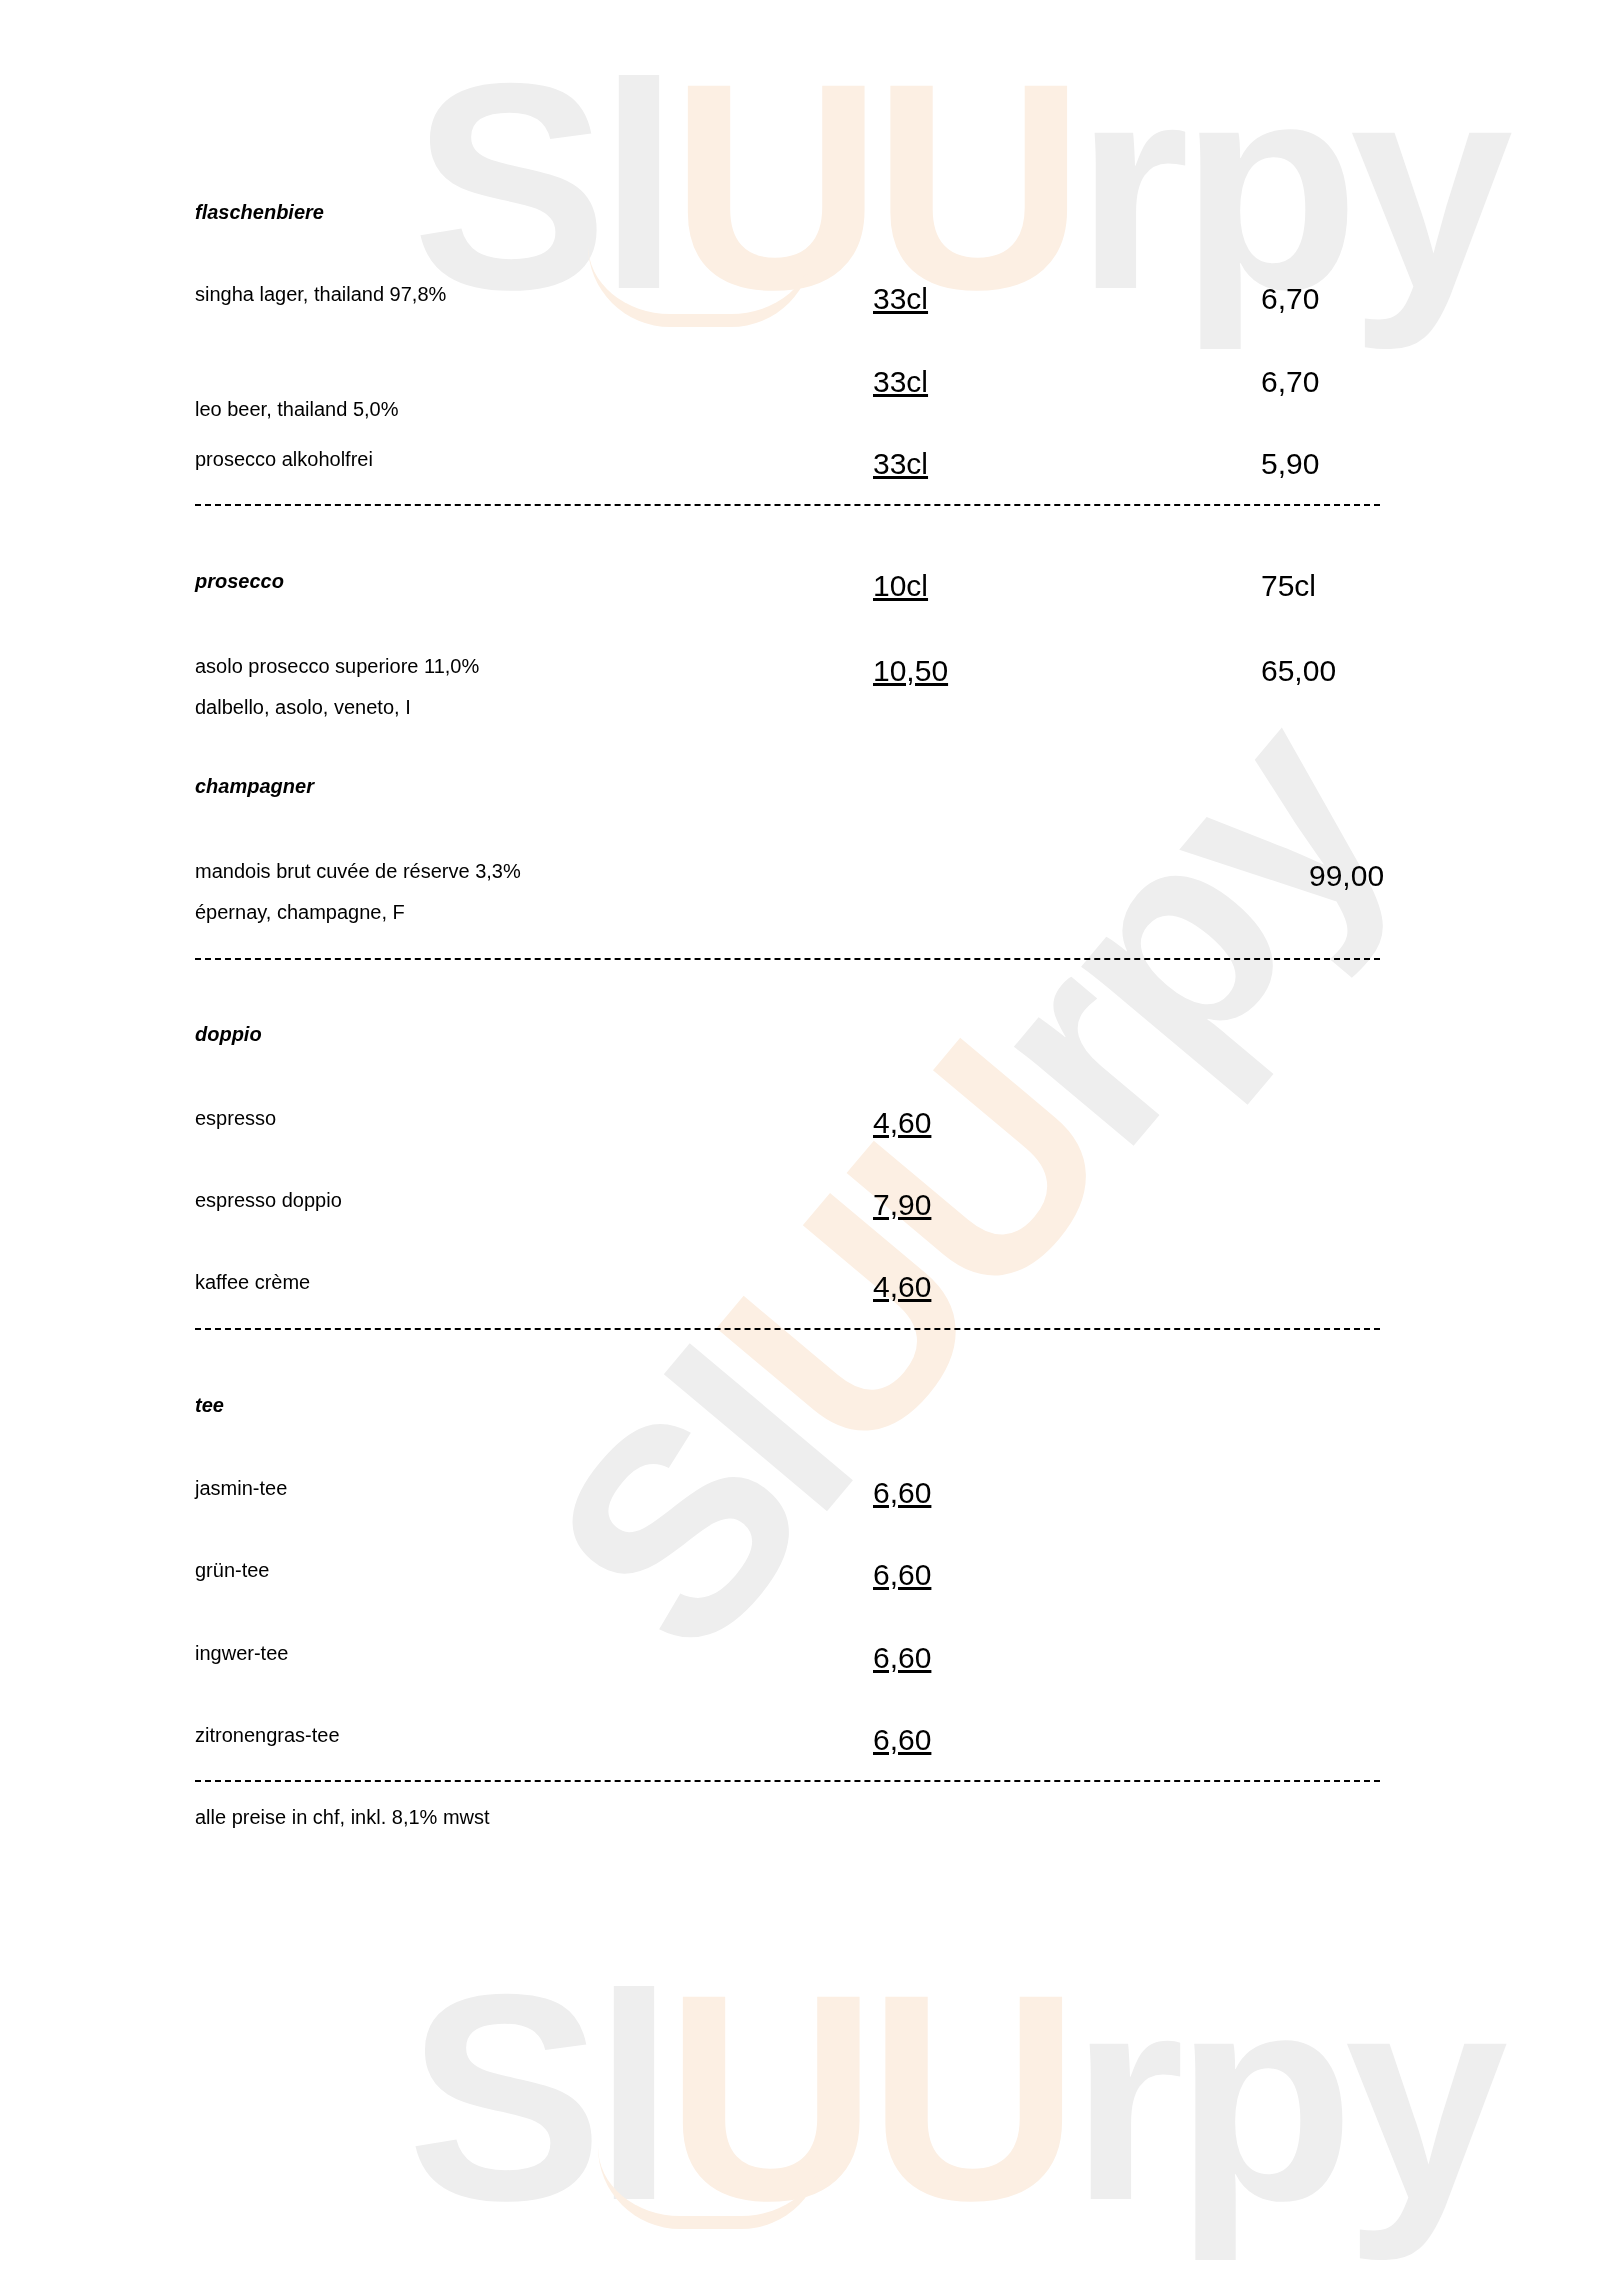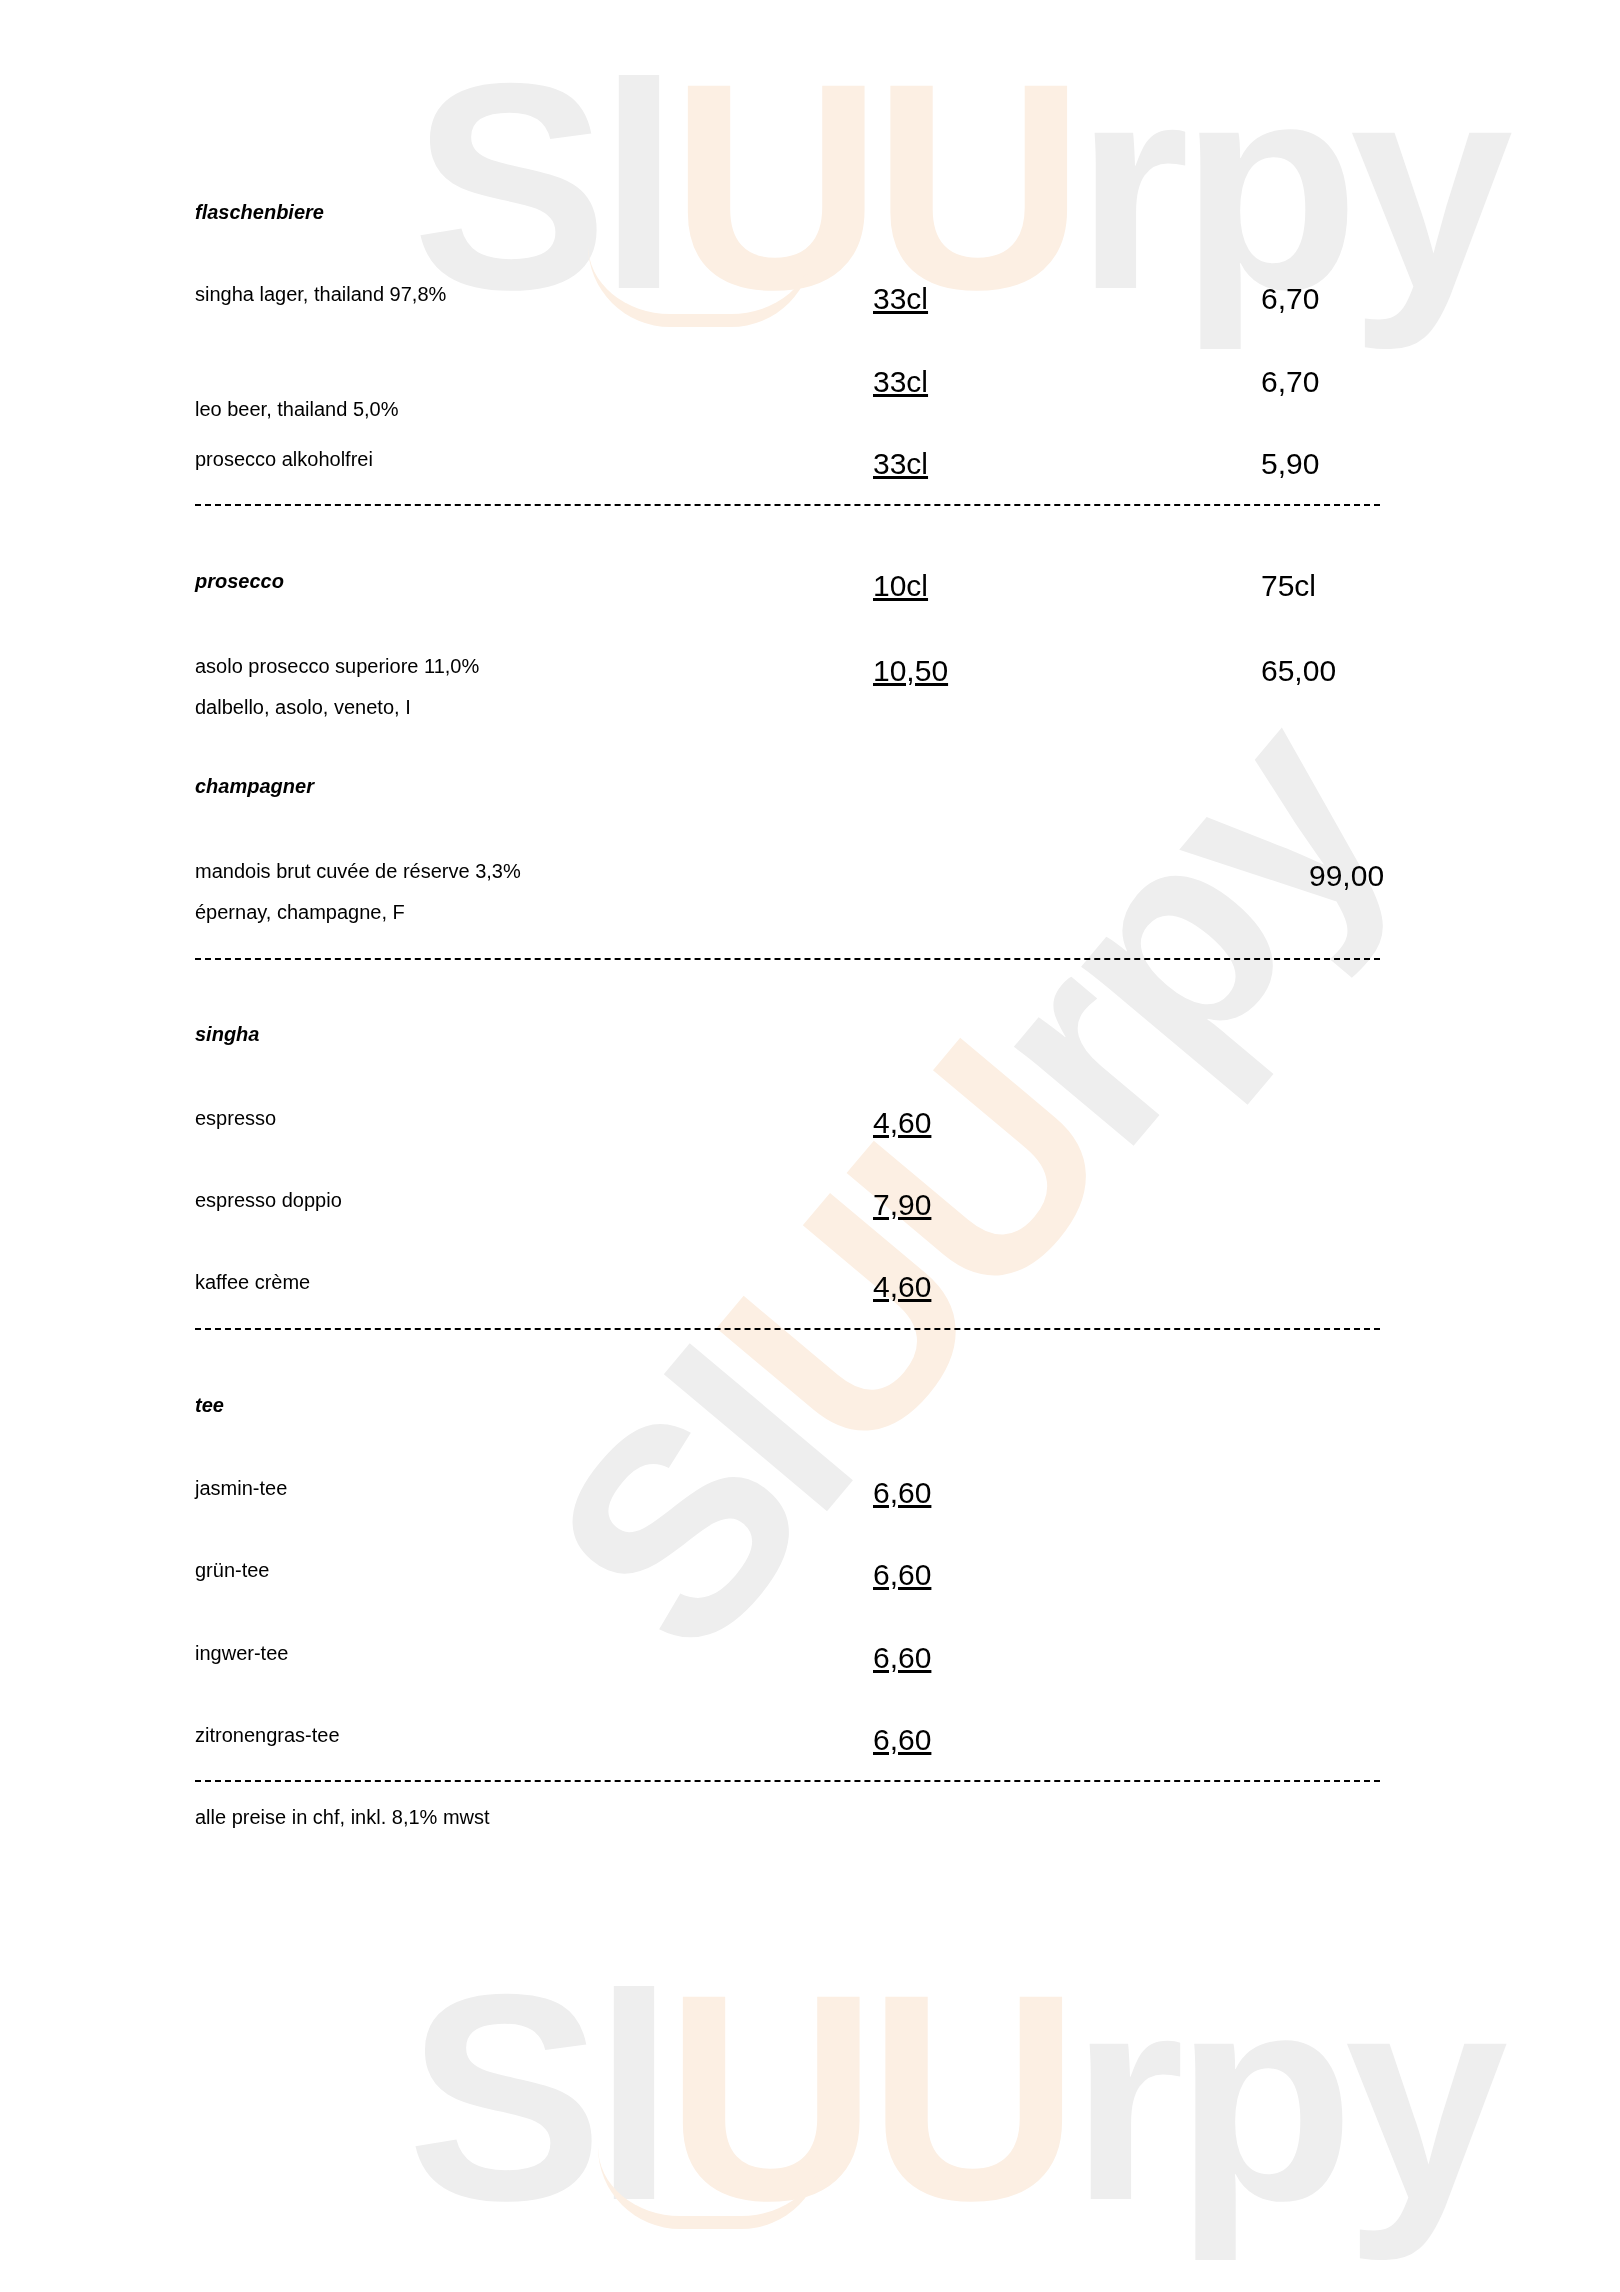--- a/index.html
+++ b/index.html
@@ -65,21 +65,21 @@
 <div class="line" style="top:697px;">dalbello, asolo, veneto, I</div>
 
 <div class="line head" style="top:776px;">champagner</div>
 
 <div class="line" style="top:861px;">mandois brut cuvée de réserve 3,3%</div>
 <div class="c3" style="top:861px;margin-left:48px;">99,00</div>
 <div class="line" style="top:902px;">épernay, champagne, F</div>
 
 <div class="dash" style="top:958px;"></div>
 
-<div class="line head" style="top:1024px;">singha</div>
+<div class="line head" style="top:1024px;">doppio</div>
 
 <div class="line" style="top:1108px;">espresso</div>
 <div class="c2" style="top:1108px;">4,60</div>
 
 <div class="line" style="top:1190px;">espresso doppio</div>
 <div class="c2" style="top:1190px;">7,90</div>
 
 <div class="line" style="top:1272px;">kaffee crème</div>
 <div class="c2" style="top:1272px;">4,60</div>
 

